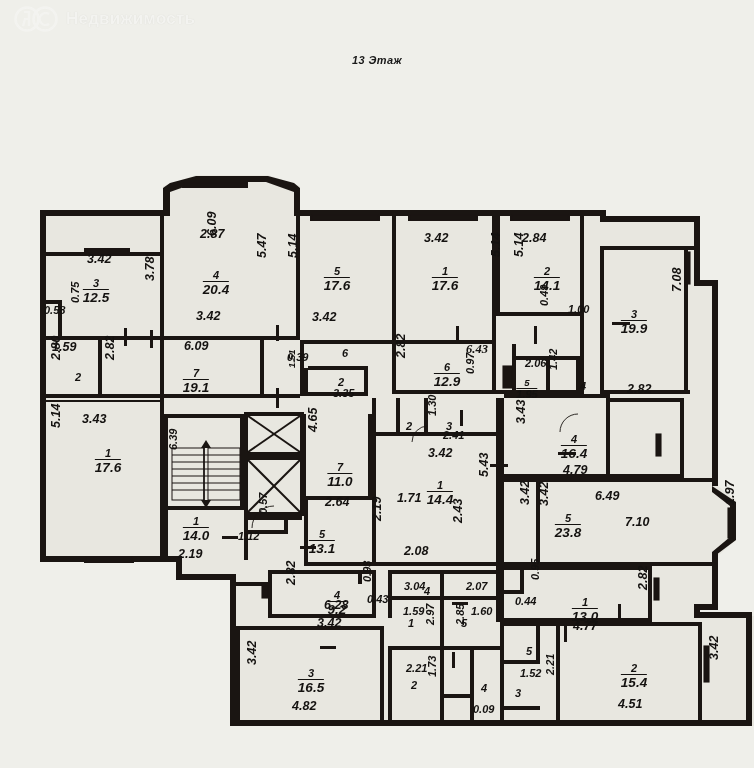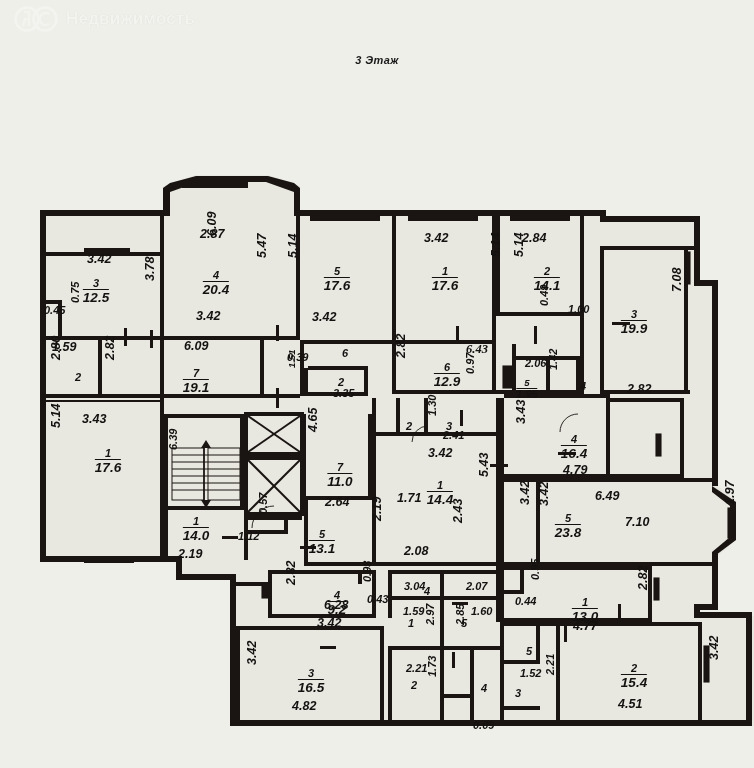--- a/index.html
+++ b/index.html
@@ -96,21 +96,21 @@
       <svg width="46" height="26" viewBox="0 0 46 26">
         <circle cx="13" cy="13" r="11.5" fill="none" stroke="#ffffff" stroke-width="2.4"></circle>
         <circle cx="31" cy="13" r="11.5" fill="none" stroke="#ffffff" stroke-width="2.4"></circle>
         <path d="M10 6 h5 v14 M15 13 h-4 l-2 7" fill="none" stroke="#ffffff" stroke-width="2.2"></path>
         <path d="M35 8 a6 6 0 1 0 0 10" fill="none" stroke="#ffffff" stroke-width="2.2"></path>
       </svg>
     </span>
     <span class="logo-text">Недвижимость</span>
   </div>
 
-  <div class="sheet-title">3 Этаж</div>
+  <div class="sheet-title">13 Этаж</div>
 
   <svg id="drawing" viewBox="0 0 754 768" xmlns="http://www.w3.org/2000/svg">
     <g>
 
       <path class="room-fill" d="
         M40,210 L163,210 L163,186 L196,175 L268,175 L300,186 L300,210 L600,210 L600,216
         L700,216 L700,284 L718,284 L718,486 L736,500 L736,540 L718,556 L718,608
         L700,608 L700,616 L756,616 L756,726 L230,726 L230,580 L176,580 L176,560
         L40,560 Z"></path>
 
@@ -446,21 +446,21 @@
         <span class="num">4</span>
       </div>
       <div class="roomlabel numonly" style="left: 529px; top: 646px;">
         <span class="num">5</span>
       </div>
       <div class="roomlabel numonly" style="left: 518px; top: 688px;">
         <span class="num">3</span>
       </div>
       <div class="lbl dim" style="left: 87px; top: 253px;">3.42</div>
       <div class="lbl dim rot" style="left: 144px; top: 281px; transform: rotate(-90deg);">3.78</div>
-      <div class="lbl dim sm" style="left: 44px; top: 305px;">0.45</div>
+      <div class="lbl dim sm" style="left: 44px; top: 305px;">0.58</div>
       <div class="lbl dim sm rot" style="left: 70px; top: 303px; transform: rotate(-90deg);">0.75</div>
       <div class="lbl dim" style="left: 52px; top: 341px;">1.59</div>
       <div class="lbl dim rot" style="left: 50px; top: 360px; transform: rotate(-90deg);">2.80</div>
       <div class="lbl dim rot" style="left: 104px; top: 360px; transform: rotate(-90deg);">2.82</div>
       <div class="lbl dim" style="left: 82px; top: 413px;">3.43</div>
       <div class="lbl dim rot" style="left: 50px; top: 428px; transform: rotate(-90deg);">5.14</div>
       <div class="lbl dim" style="left: 200px; top: 228px;">2.87</div>
       <div class="lbl dim rot" style="left: 206px; top: 236px; transform: rotate(-90deg);">6.09</div>
       <div class="lbl dim rot" style="left: 256px; top: 258px; transform: rotate(-90deg);">5.47</div>
       <div class="lbl dim" style="left: 196px; top: 310px;">3.42</div>
@@ -514,21 +514,21 @@
       <div class="lbl dim sm" style="left: 403px; top: 606px;">1.59</div>
       <div class="lbl dim sm" style="left: 435px; top: 606px; margin-left: 36px;">1.60</div>
       <div class="lbl dim sm rot" style="left: 425px; top: 625px; transform: rotate(-90deg);">2.97</div>
       <div class="lbl dim sm rot" style="left: 455px; top: 625px; transform: rotate(-90deg);">2.85</div>
       <div class="lbl dim sm rot" style="left: 530px; top: 580px; transform: rotate(-90deg);">0.95</div>
       <div class="lbl dim sm" style="left: 515px; top: 596px;">0.44</div>
       <div class="lbl dim" style="left: 573px; top: 620px;">4.77</div>
       <div class="lbl dim rot" style="left: 637px; top: 590px; transform: rotate(-90deg);">2.82</div>
       <div class="lbl dim sm" style="left: 406px; top: 663px;">2.21</div>
       <div class="lbl dim sm rot" style="left: 427px; top: 677px; transform: rotate(-90deg);">1.73</div>
-      <div class="lbl dim sm" style="left: 473px; top: 720px;">0.09</div>
+      <div class="lbl dim sm" style="left: 473px; top: 704px;">0.09</div>
       <div class="lbl dim sm" style="left: 520px; top: 668px; text-align: center;">1.52</div>
       <div class="lbl dim sm rot" style="left: 545px; top: 675px; transform: rotate(-90deg);">2.21</div>
       <div class="lbl dim rot" style="left: 246px; top: 665px; transform: rotate(-90deg);">3.42</div>
       <div class="lbl dim" style="left: 292px; top: 700px;">4.82</div>
       <div class="lbl dim rot" style="left: 708px; top: 660px; transform: rotate(-90deg);">3.42</div>
       <div class="lbl dim" style="left: 618px; top: 698px;">4.51</div>
     </div>
 </div>
 
 </body></html>

